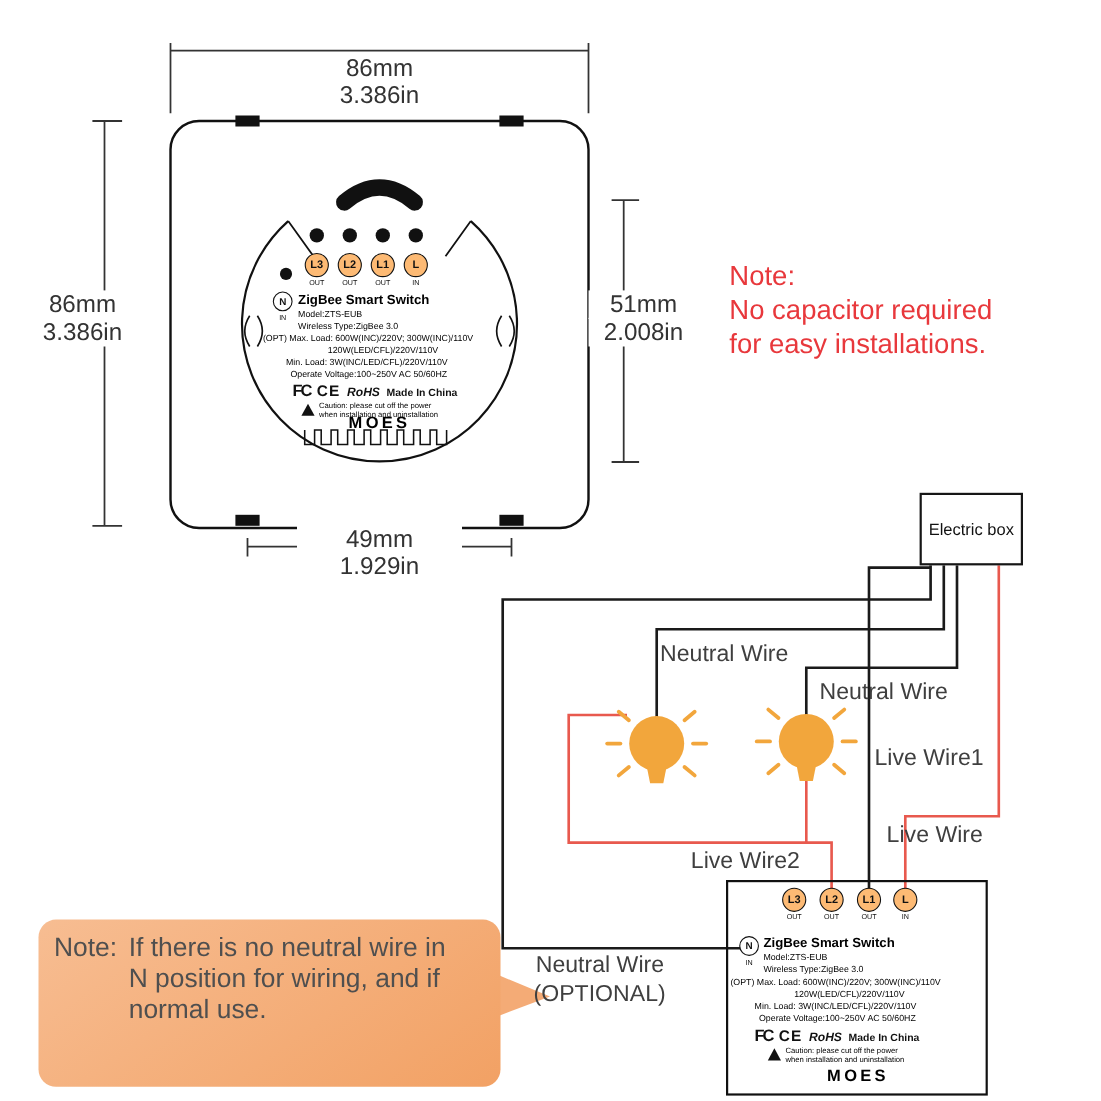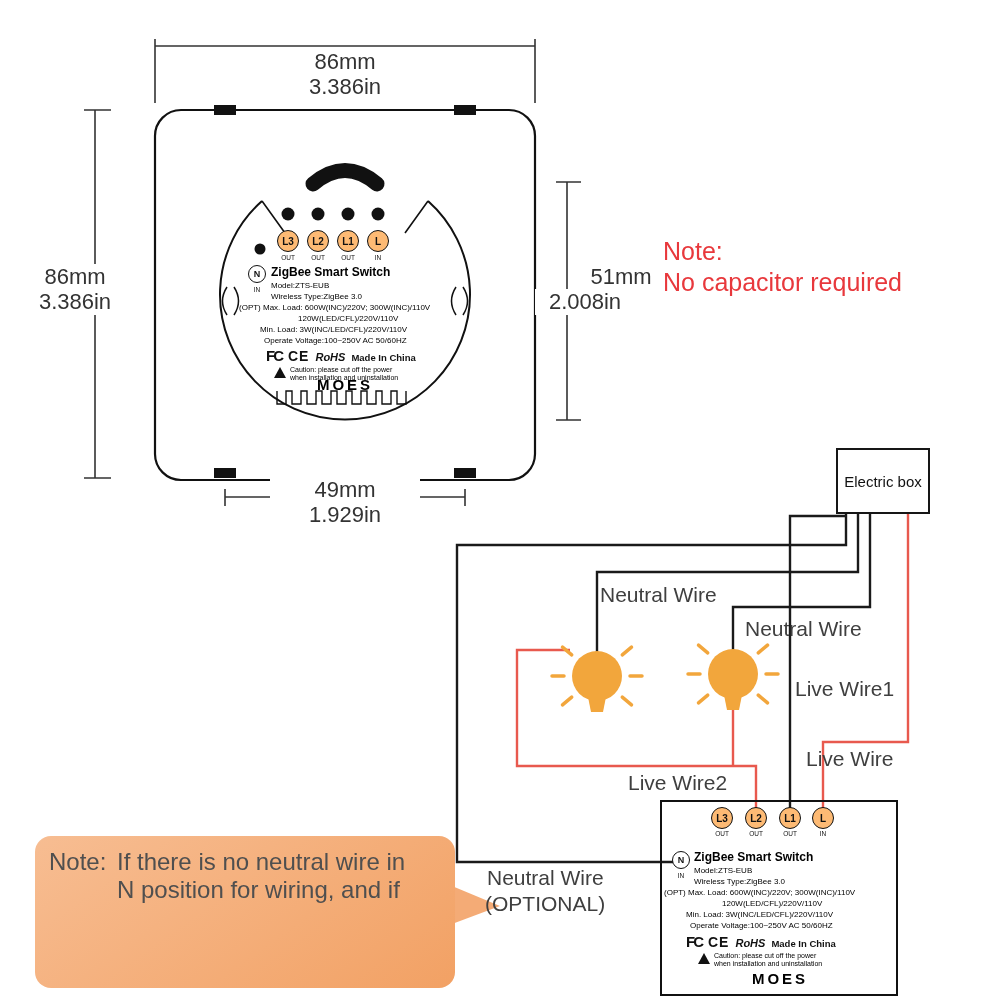--- a/index.html
+++ b/index.html
@@ -104,28 +104,29 @@
     <use href="#bulb" transform="translate(597,676)"></use>
     <use href="#bulb" transform="translate(733,674)"></use>
 
     <polygon points="452,886 500,906 452,924" fill="#f4ab76"></polygon>
   </svg>
 
   <div class="dim" style="left:270px;top:49px;width:150px;">86mm</div>
   <div class="dim" style="left:270px;top:74px;width:150px;">3.386in</div>
   <div class="dim bg" style="left:20px;top:264px;width:110px;">86mm</div>
   <div class="dim bg" style="left:20px;top:289px;width:110px;">3.386in</div>
-  <div class="dim bg" style="left:535px;top:264px;width:100px;margin-left:36px;">51mm</div>
+  <div class="dim bg" style="left:535px;top:264px;width:100px;">51mm</div>
   <div class="dim bg" style="left:535px;top:289px;width:100px;">2.008in</div>
   <div class="dim bg" style="left:270px;top:477px;width:150px;">49mm</div>
   <div class="dim bg" style="left:270px;top:502px;width:150px;">1.929in</div>
 
   <div class="note-red">
     <div>Note:</div>
     <div>No capacitor required</div>
+    <div>for easy installations.</div>
   </div>
 
   <div>
     <div class="term" style="left:277px;top:230px;">L3</div>
     <div class="term" style="left:307px;top:230px;">L2</div>
     <div class="term" style="left:337px;top:230px;">L1</div>
     <div class="term" style="left:367px;top:230px;">L</div>
     <div class="osub" style="left:273px;top:254px;">OUT</div>
     <div class="osub" style="left:303px;top:254px;">OUT</div>
     <div class="osub" style="left:333px;top:254px;">OUT</div>
@@ -200,16 +201,17 @@
       </span>
     </div>
     <div class="brand" style="left:705px;top:970px;">MOES</div>
   </div>
 
   <div class="note-orange">
     <div class="nlabel">Note:</div>
     <div>
       <div>If there is no neutral wire in</div>
       <div>N position for wiring, and if</div>
+      <div>normal use.</div>
     </div>
   </div>
 
 </div>
 
 </body></html>

